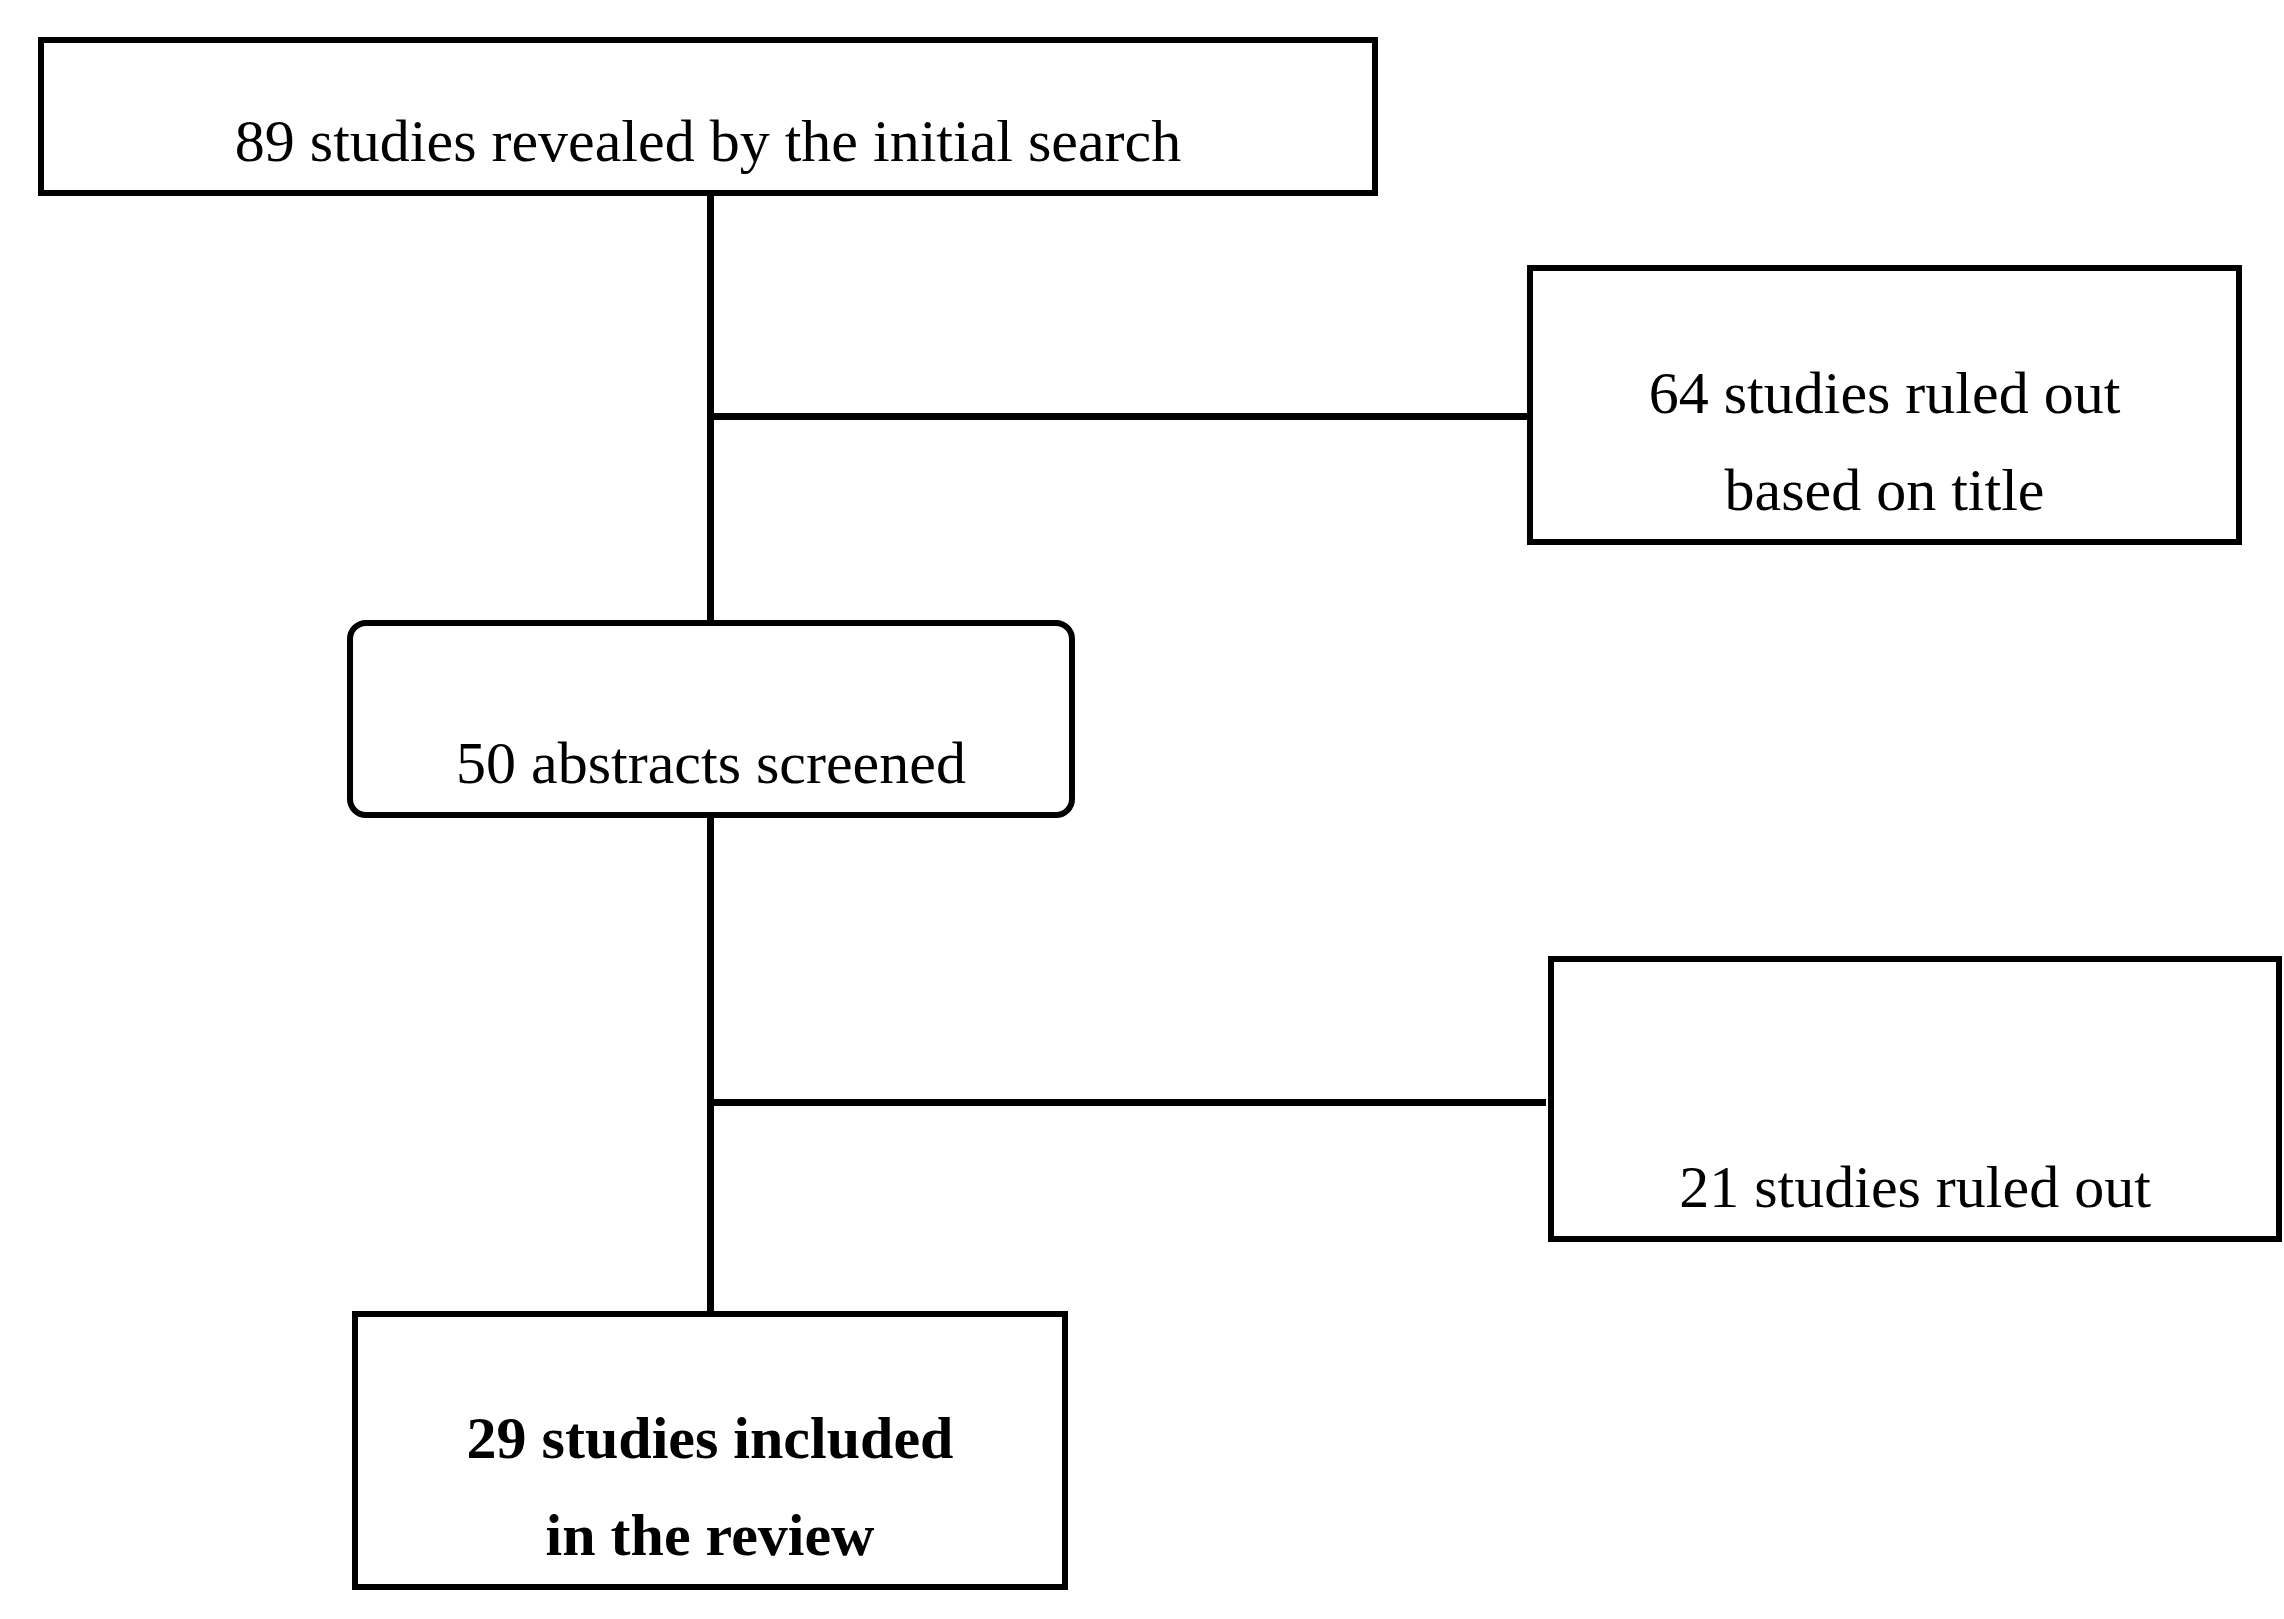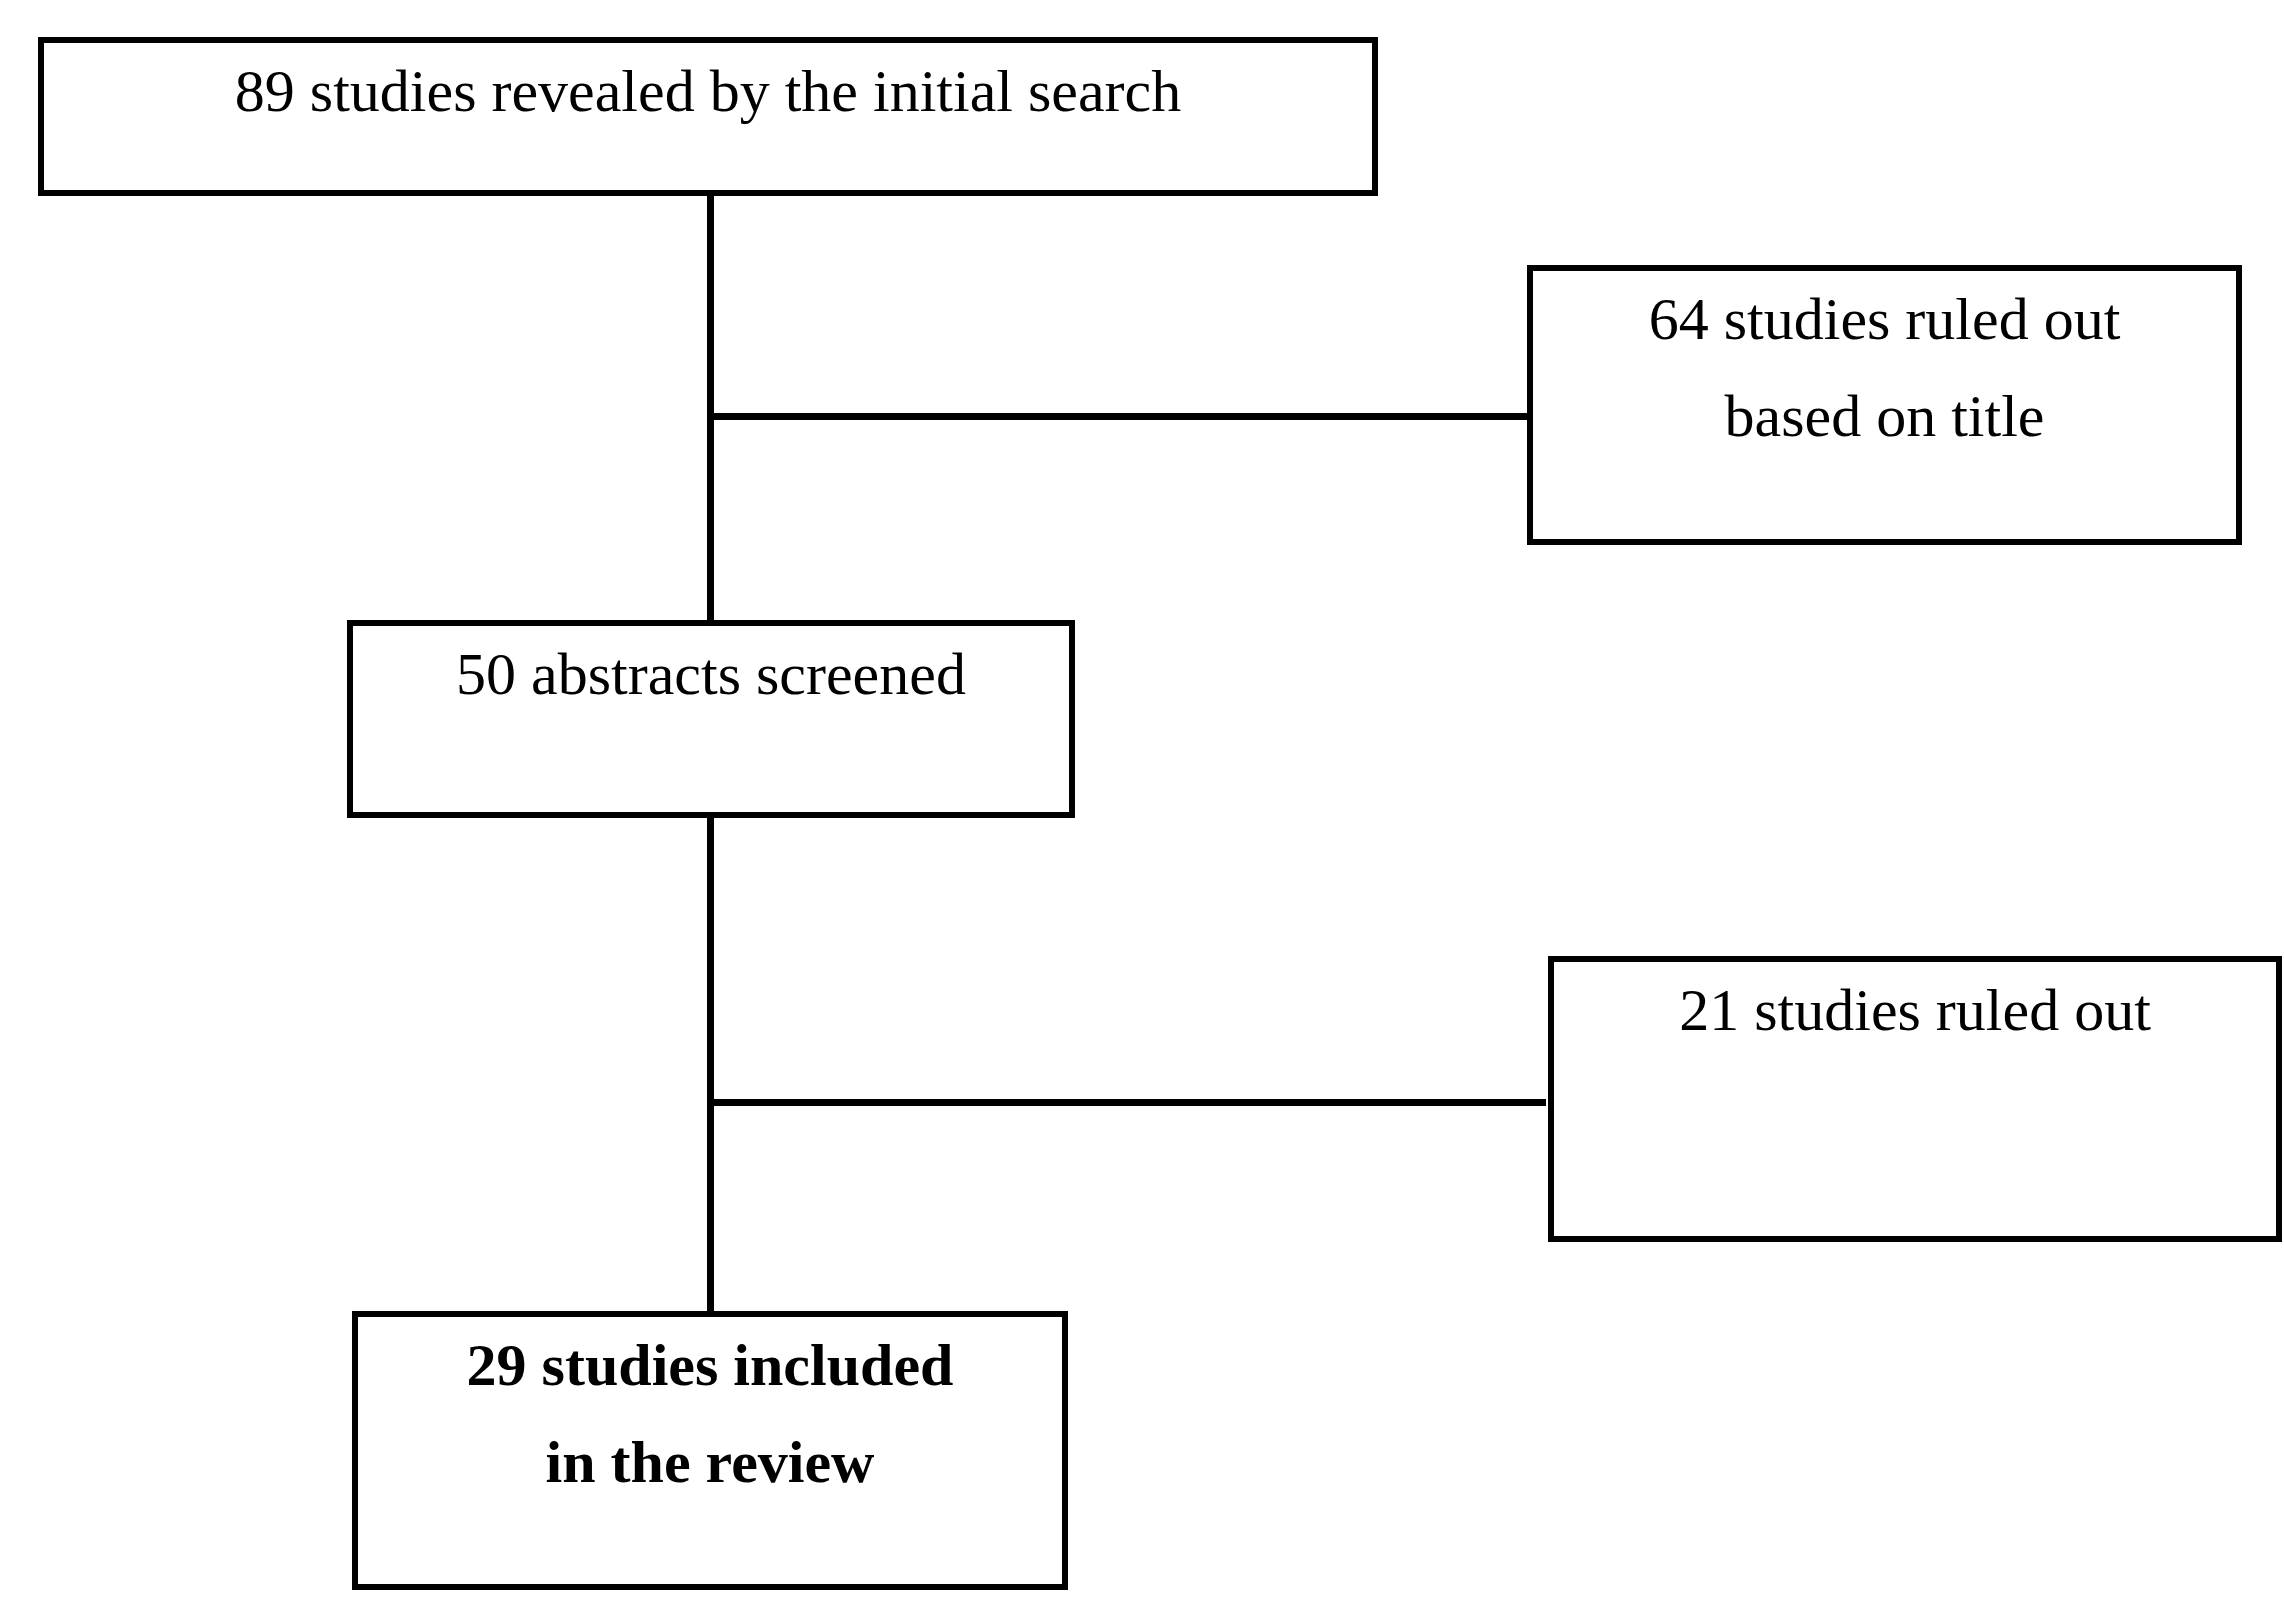--- a/index.html
+++ b/index.html
@@ -20,39 +20,40 @@
     overflow: hidden;
   }
   .flow-box {
     position: absolute;
     box-sizing: border-box;
     border: 6.5px solid #000000;
     background: #ffffff;
     display: flex;
     flex-direction: column;
     align-items: center;
-    justify-content: flex-start;
+    justify-content: flex-end;
     text-align: center;
     line-height: 1.62;
     z-index: 3;
   }
   .flow-box .line {
     display: block;
     white-space: nowrap;
   }
   
   #box-initial-search {
     left: 38px;  top: 37px;
     width: 1340px; height: 159px;
     font-size: 60px;
   }
   #box-abstracts-screened {
     left: 347px; top: 620px;
     width: 728px; height: 198px;
     font-size: 60px;
+    border-radius: 19px;
   }
   #box-ruled-out-title {
     left: 1527px; top: 265px;
     width: 715px; height: 280px;
     font-size: 60px;
   }
   #box-ruled-out-abstract {
     left: 1540px; top: 956px;
     width: 734px; height: 286px;
     font-size: 60px;

